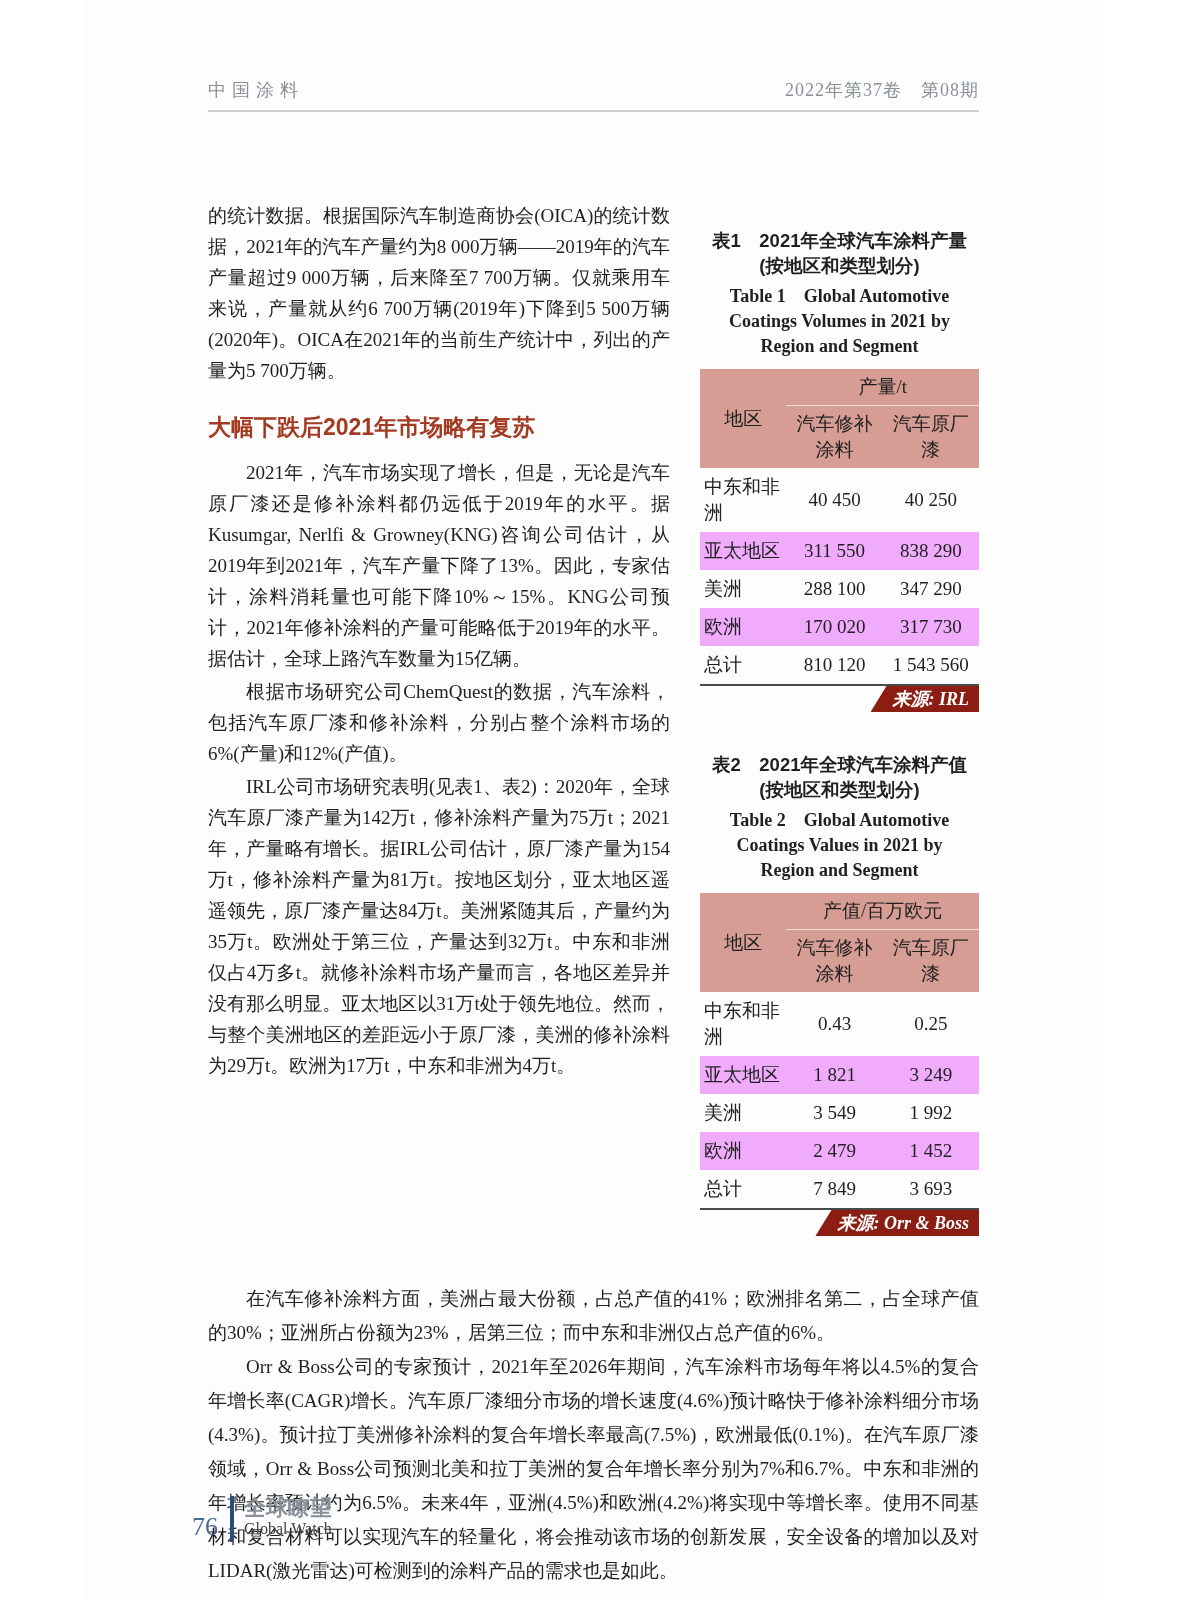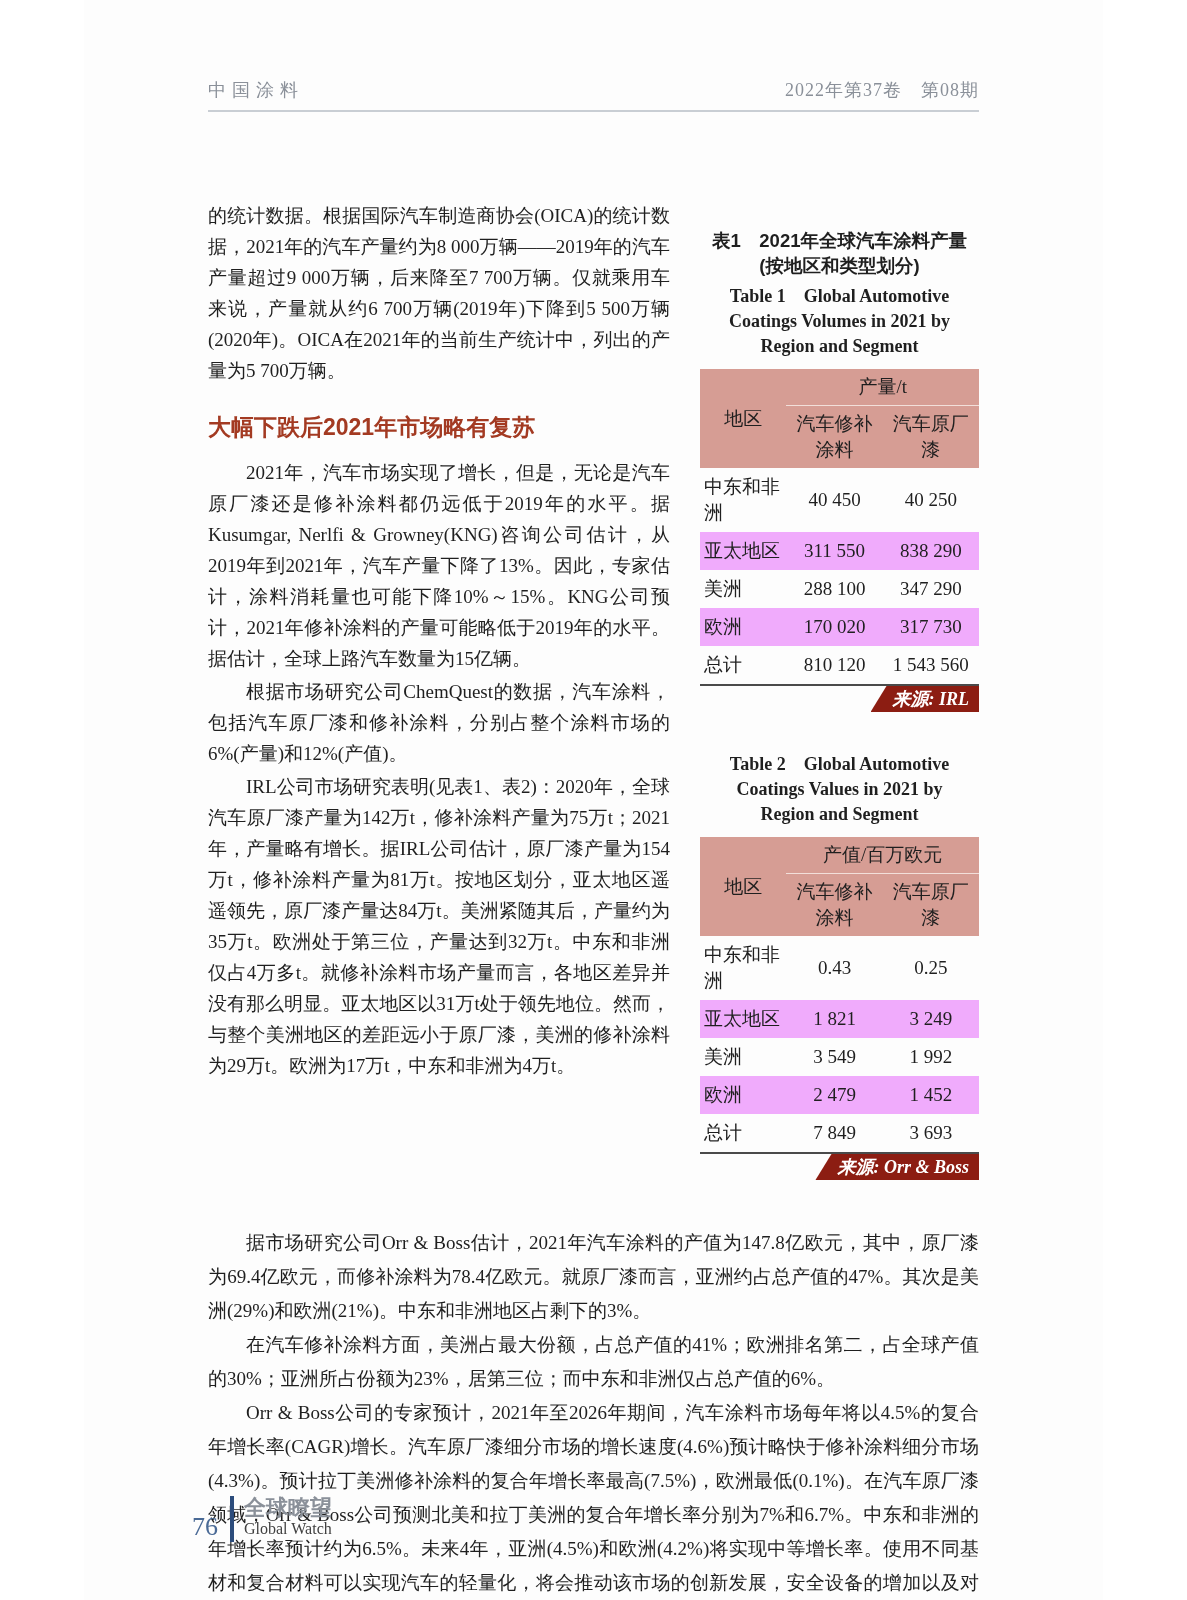--- a/index.html
+++ b/index.html
@@ -204,20 +204,21 @@
                 <td class="cell-num">1 543 560</td>
               </tr>
             </tbody>
           </table>
           <div class="src-badge-row">
             <span class="src-badge">来源: IRL</span>
           </div>
         </div>
 
         <div class="table-block">
+          <div class="tbl-title-cn">表2　2021年全球汽车涂料产值(按地区和类型划分)</div>
           <div class="tbl-title-en">Table 2　Global Automotive Coatings Values in 2021 by Region and Segment</div>
           <table class="data-table">
             <thead>
               <tr>
                 <th class="th-region" rowspan="2">地区</th>
                 <th class="th-group" colspan="2">产值/百万欧元</th>
               </tr>
               <tr>
                 <th class="th-sub">汽车修补涂料</th>
                 <th class="th-sub">汽车原厂漆</th>
@@ -253,21 +254,20 @@
           </table>
           <div class="src-badge-row">
             <span class="src-badge">来源: Orr &amp; Boss</span>
           </div>
         </div>
 
       </div>
     </div>
 
     <div class="full-section clearfix">
-      <p class="para">据市场研究公司Orr &amp; Boss估计，2021年汽车涂料的产值为147.8亿欧元，其中，原厂漆为69.4亿欧元，而修补涂料为78.4亿欧元。就原厂漆而言，亚洲约占总产值的47%。其次是美洲(29%)和欧洲(21%)。中东和非洲地区占剩下的3%。</p>
       <p class="para">在汽车修补涂料方面，美洲占最大份额，占总产值的41%；欧洲排名第二，占全球产值的30%；亚洲所占份额为23%，居第三位；而中东和非洲仅占总产值的6%。</p>
       <p class="para">Orr &amp; Boss公司的专家预计，2021年至2026年期间，汽车涂料市场每年将以4.5%的复合年增长率(CAGR)增长。汽车原厂漆细分市场的增长速度(4.6%)预计略快于修补涂料细分市场(4.3%)。预计拉丁美洲修补涂料的复合年增长率最高(7.5%)，欧洲最低(0.1%)。在汽车原厂漆领域，Orr &amp; Boss公司预测北美和拉丁美洲的复合年增长率分别为7%和6.7%。中东和非洲的年增长率预计约为6.5%。未来4年，亚洲(4.5%)和欧洲(4.2%)将实现中等增长率。使用不同基材和复合材料可以实现汽车的轻量化，将会推动该市场的创新发展，安全设备的增加以及对LIDAR(激光雷达)可检测到的涂料产品的需求也是如此。</p>
 
       <h2 class="sec-heading">水性产品在汽车原厂漆总占主导地位，溶剂型涂料在修补涂料中占主导地位</h2>
 
     </div>
 
   </div>
 
   <div class="page-footer">

